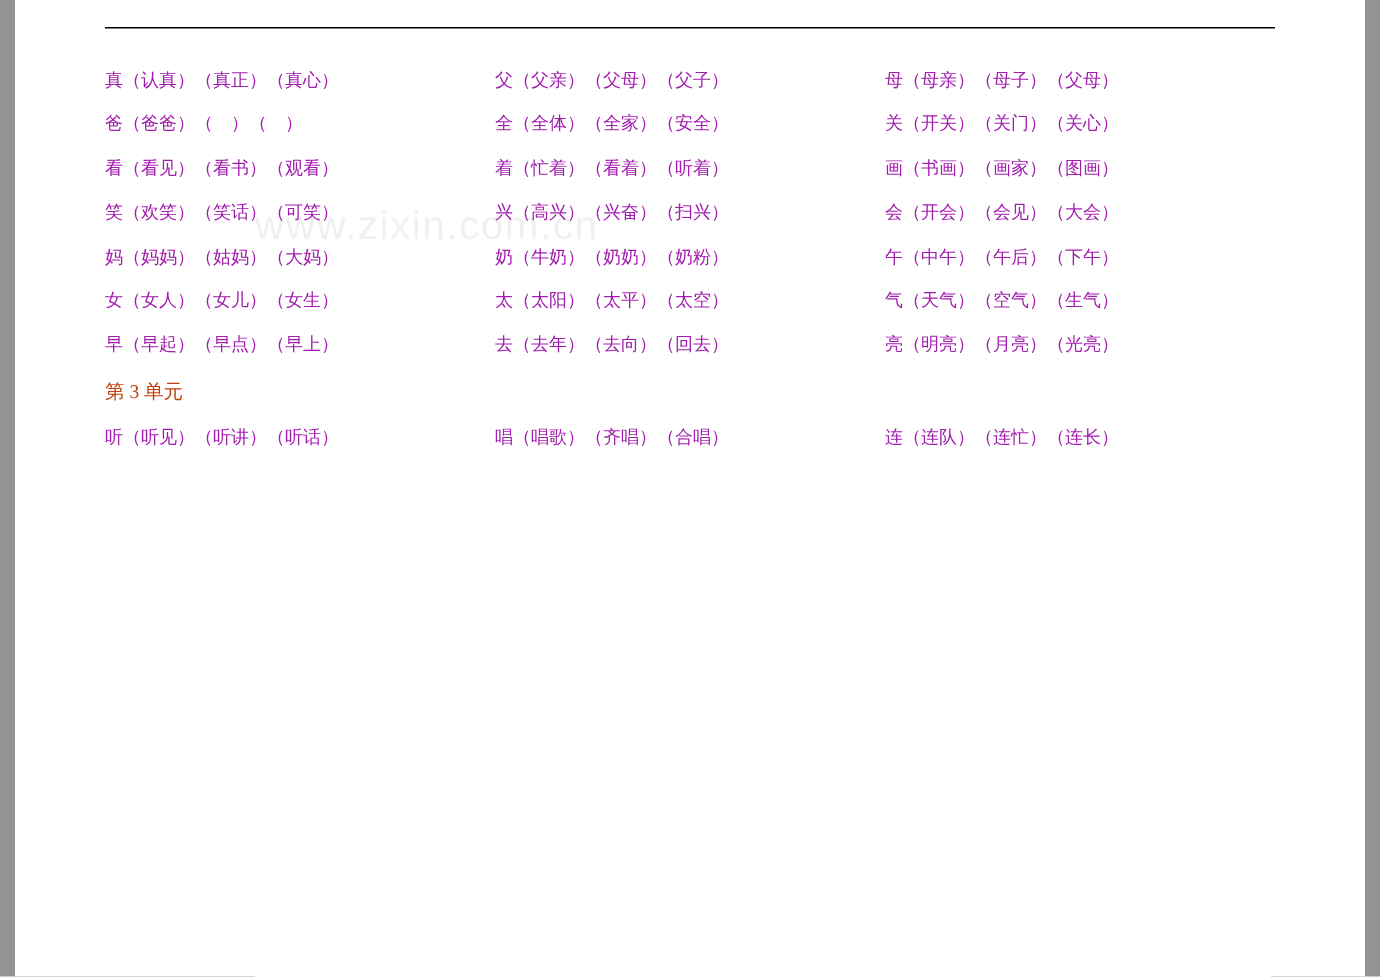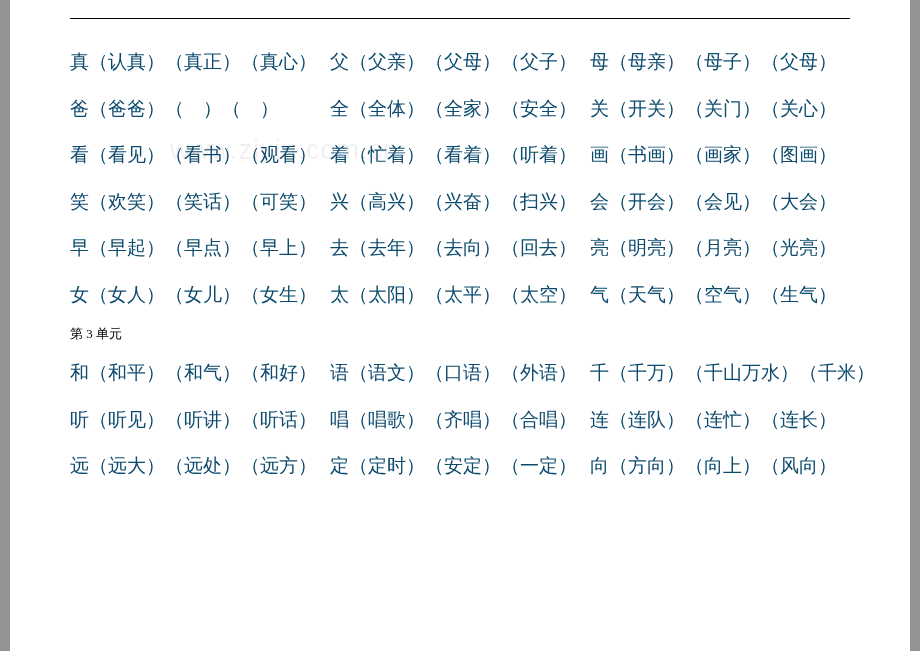--- a/index.html
+++ b/index.html
@@ -21,31 +21,31 @@
       width: 900px;
       height: 651px;
       padding: 18px 60px 0 60px;
       position: relative;
     }
     .topline {
       border-top: 1px solid #000;
       margin-bottom: 20px;
     }
     .row {
-      font-size: 19px;
-      color: #0c4a6e;
+      font-size: 12px;
+      color: #a21caf;
       line-height: 2.45;
       white-space: nowrap;
       letter-spacing: 0px;
     }
     .row span.c1 { display: inline-block; width: 260px; }
     .row span.c2 { display: inline-block; width: 260px; }
     .row span.c3 { display: inline-block; }
     .unit-head {
-      color: #000000;
+      color: #c2410c;
       font-size: 13px;
       line-height: 2.45;
     }
     .watermark {
       position: absolute;
       top: 135px;
       left: 160px;
       font-size: 27px;
       color: rgba(0,0,0,0.06);
       font-family: Arial, sans-serif;
@@ -59,24 +59,23 @@
 
 <div class="page">
   <div class="topline"></div>
   <div class="watermark">www.zixin.com.cn</div>
 
   <div>
     <div class="row"><span class="c1">真（认真）（真正）（真心）</span><span class="c2">父（父亲）（父母）（父子）</span><span class="c3">母（母亲）（母子）（父母）</span></div>
     <div class="row"><span class="c1">爸（爸爸）（　）（　）</span><span class="c2">全（全体）（全家）（安全）</span><span class="c3">关（开关）（关门）（关心）</span></div>
     <div class="row"><span class="c1">看（看见）（看书）（观看）</span><span class="c2">着（忙着）（看着）（听着）</span><span class="c3">画（书画）（画家）（图画）</span></div>
     <div class="row"><span class="c1">笑（欢笑）（笑话）（可笑）</span><span class="c2">兴（高兴）（兴奋）（扫兴）</span><span class="c3">会（开会）（会见）（大会）</span></div>
+    <div class="row"><span class="c1">妈（妈妈）（姑妈）（大妈）</span><span class="c2">奶（牛奶）（奶奶）（奶粉）</span><span class="c3">午（中午）（午后）（下午）</span></div>
+    <div class="row"><span class="c1">女（女人）（女儿）（女生）</span><span class="c2">太（太阳）（太平）（太空）</span><span class="c3">气（天气）（空气）（生气）</span></div>
     <div class="row"><span class="c1">早（早起）（早点）（早上）</span><span class="c2">去（去年）（去向）（回去）</span><span class="c3">亮（明亮）（月亮）（光亮）</span></div>
-    <div class="row"><span class="c1">女（女人）（女儿）（女生）</span><span class="c2">太（太阳）（太平）（太空）</span><span class="c3">气（天气）（空气）（生气）</span></div>
   </div>
 
   <div class="unit-head">第 3 单元</div>
 
   <div>
-    <div class="row"><span class="c1">和（和平）（和气）（和好）</span><span class="c2">语（语文）（口语）（外语）</span><span class="c3">千（千万）（千山万水）（千米）</span></div>
     <div class="row"><span class="c1">听（听见）（听讲）（听话）</span><span class="c2">唱（唱歌）（齐唱）（合唱）</span><span class="c3">连（连队）（连忙）（连长）</span></div>
-    <div class="row"><span class="c1">远（远大）（远处）（远方）</span><span class="c2">定（定时）（安定）（一定）</span><span class="c3">向（方向）（向上）（风向）</span></div>
   </div>
 </div>
 
 </body></html>

